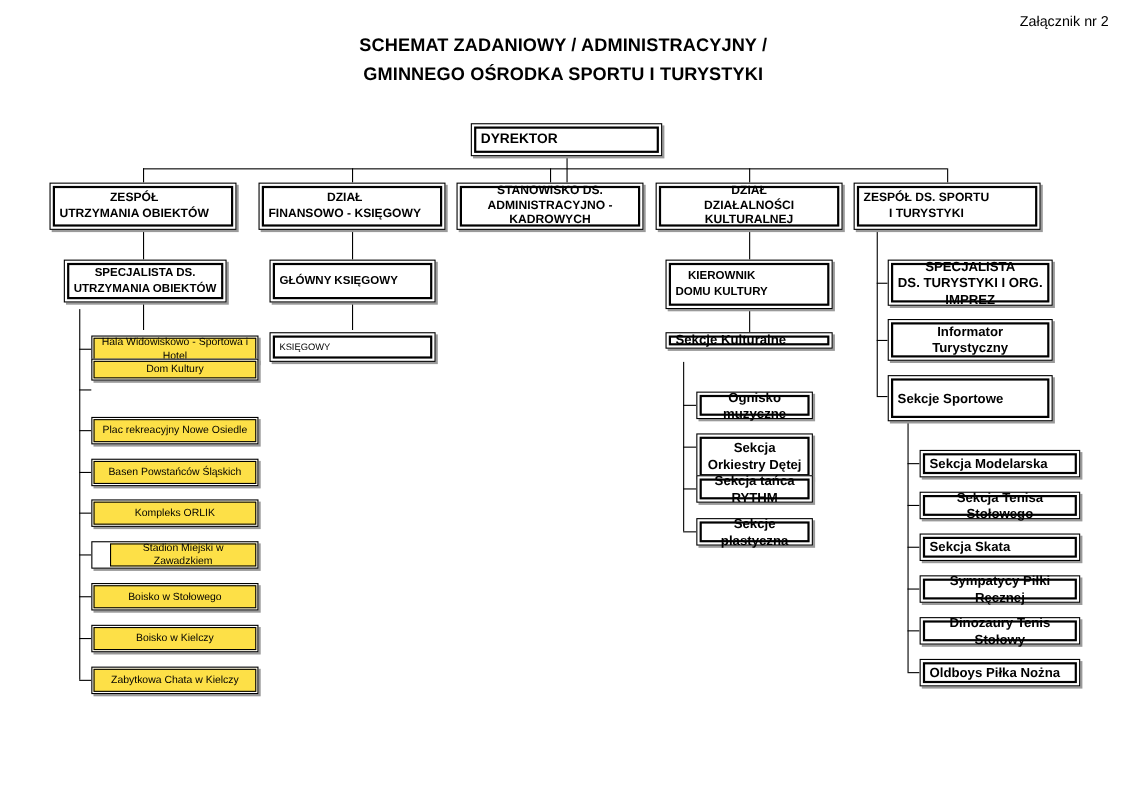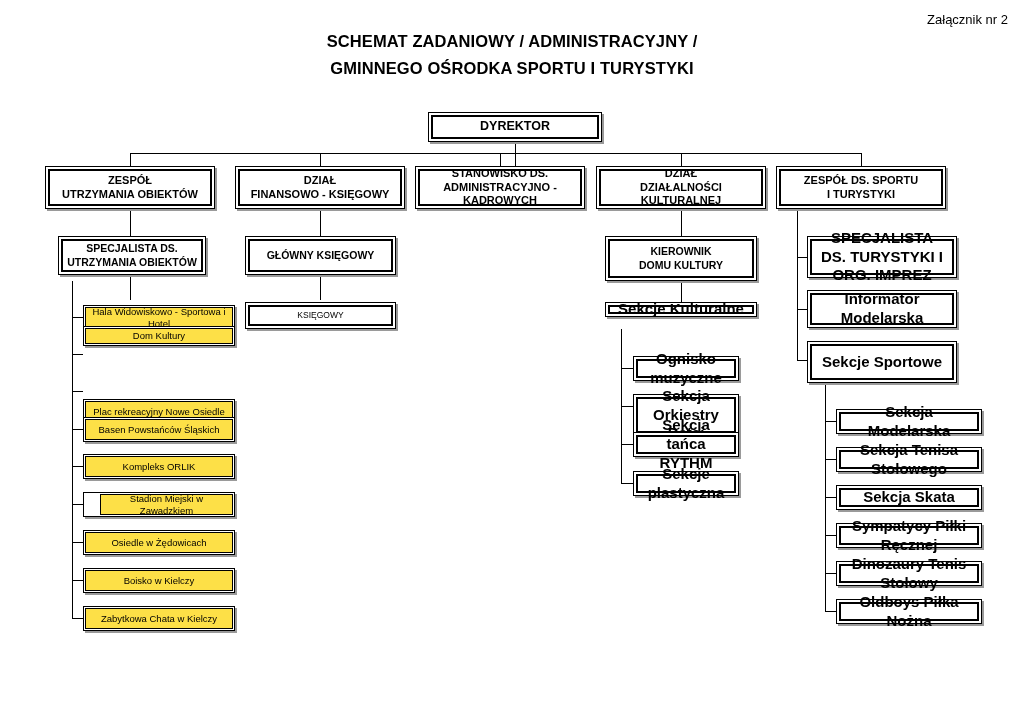--- a/index.html
+++ b/index.html
@@ -57,21 +57,21 @@
     padding: 2px;
     box-shadow: 2px 2px 0 0 #9a9a9a;
   }
   .node.double > .inner {
     width: 100%;
     height: 100%;
     box-sizing: border-box;
     border: 2px solid #000;
     display: flex;
     align-items: center;
-    justify-content: center;
+    justify-content: flex-start;
     text-align: center;
     background: #ffffff;
   }
   .node.single {
     border: 1px solid #000;
     padding: 1px;
     box-shadow: 2px 2px 0 0 #9a9a9a;
   }
   .node.single > .inner {
     width: 100%;
@@ -82,21 +82,21 @@
     align-items: center;
     justify-content: center;
     text-align: center;
     background: #fde047;
   }
   .lbl { display: block; padding: 0 4px; }
 
   .t-head   { font-weight: bold; font-size: 12.5px; }
   .t-dept   { font-weight: bold; font-size: 11px; }
   .t-spec   { font-weight: bold; font-size: 10.5px; }
-  .t-sect   { font-weight: bold; font-size: 15px; }
+  .t-sect   { font-weight: bold; font-size: 12px; }
   .t-plain  { font-weight: normal; font-size: 9.5px; }
   .t-small  { font-weight: normal; font-size: 8.5px; }
 
   
   .ln {
     position: absolute;
     background: #000000;
     z-index: 1;
   }
   .ln.v { width: 1px; }
@@ -248,41 +248,41 @@
   </div>
 
   <div class="node double" style="left:605px; top:302px; width:152px; height:15px;">
     <div class="inner">
       <span class="lbl t-sect">Sekcje Kulturalne</span>
     </div>
   </div>
 
   <div class="node double" style="left:807px; top:290px; width:150px; height:38px;">
     <div class="inner">
-      <span class="lbl t-sect">Informator Modelarska</span>
+      <span class="lbl t-sect">Informator Turystyczny</span>
     </div>
   </div>
 
   <div class="node double" style="left:807px; top:341px; width:150px; height:42px;">
     <div class="inner">
       <span class="lbl t-sect">Sekcje Sportowe</span>
     </div>
   </div>
 
   <div class="node single" style="left:83px; top:305px; width:152px; height:25px;">
     <div class="inner">
         <span class="lbl t-plain">Hala Widowiskowo - Sportowa i Hotel</span>
       </div>
   </div>
   <div class="node single" style="left:83px; top:326px; width:152px; height:20px;">
     <div class="inner">
         <span class="lbl t-plain">Dom Kultury</span>
       </div>
   </div>
-  <div class="node single" style="left:83px; top:379px; width:152px; height:25px;margin-top:20px;">
+  <div class="node single" style="left:83px; top:379px; width:152px; height:25px;">
     <div class="inner">
         <span class="lbl t-plain">Plac rekreacyjny Nowe Osiedle</span>
       </div>
   </div>
   <div class="node single" style="left:83px; top:417px; width:152px; height:25px;">
     <div class="inner">
         <span class="lbl t-plain">Basen Powstańców Śląskich</span>
       </div>
   </div>
   <div class="node single" style="left:83px; top:454px; width:152px; height:25px;">
@@ -290,21 +290,21 @@
         <span class="lbl t-plain">Kompleks ORLIK</span>
       </div>
   </div>
   <div class="node single" style="left:83px; top:492px; width:152px; height:25px;padding-left:16px;">
     <div class="inner">
         <span class="lbl t-plain">Stadion Miejski w Zawadzkiem</span>
       </div>
   </div>
   <div class="node single" style="left:83px; top:530px; width:152px; height:25px;">
     <div class="inner">
-        <span class="lbl t-plain">Osiedle w Żędowicach</span>
+        <span class="lbl t-plain">Boisko w Stołowego</span>
       </div>
   </div>
   <div class="node single" style="left:83px; top:568px; width:152px; height:25px;">
     <div class="inner">
         <span class="lbl t-plain">Boisko w Kielczy</span>
       </div>
   </div>
   <div class="node single" style="left:83px; top:606px; width:152px; height:25px;">
     <div class="inner">
         <span class="lbl t-plain">Zabytkowa Chata w Kielczy</span>

